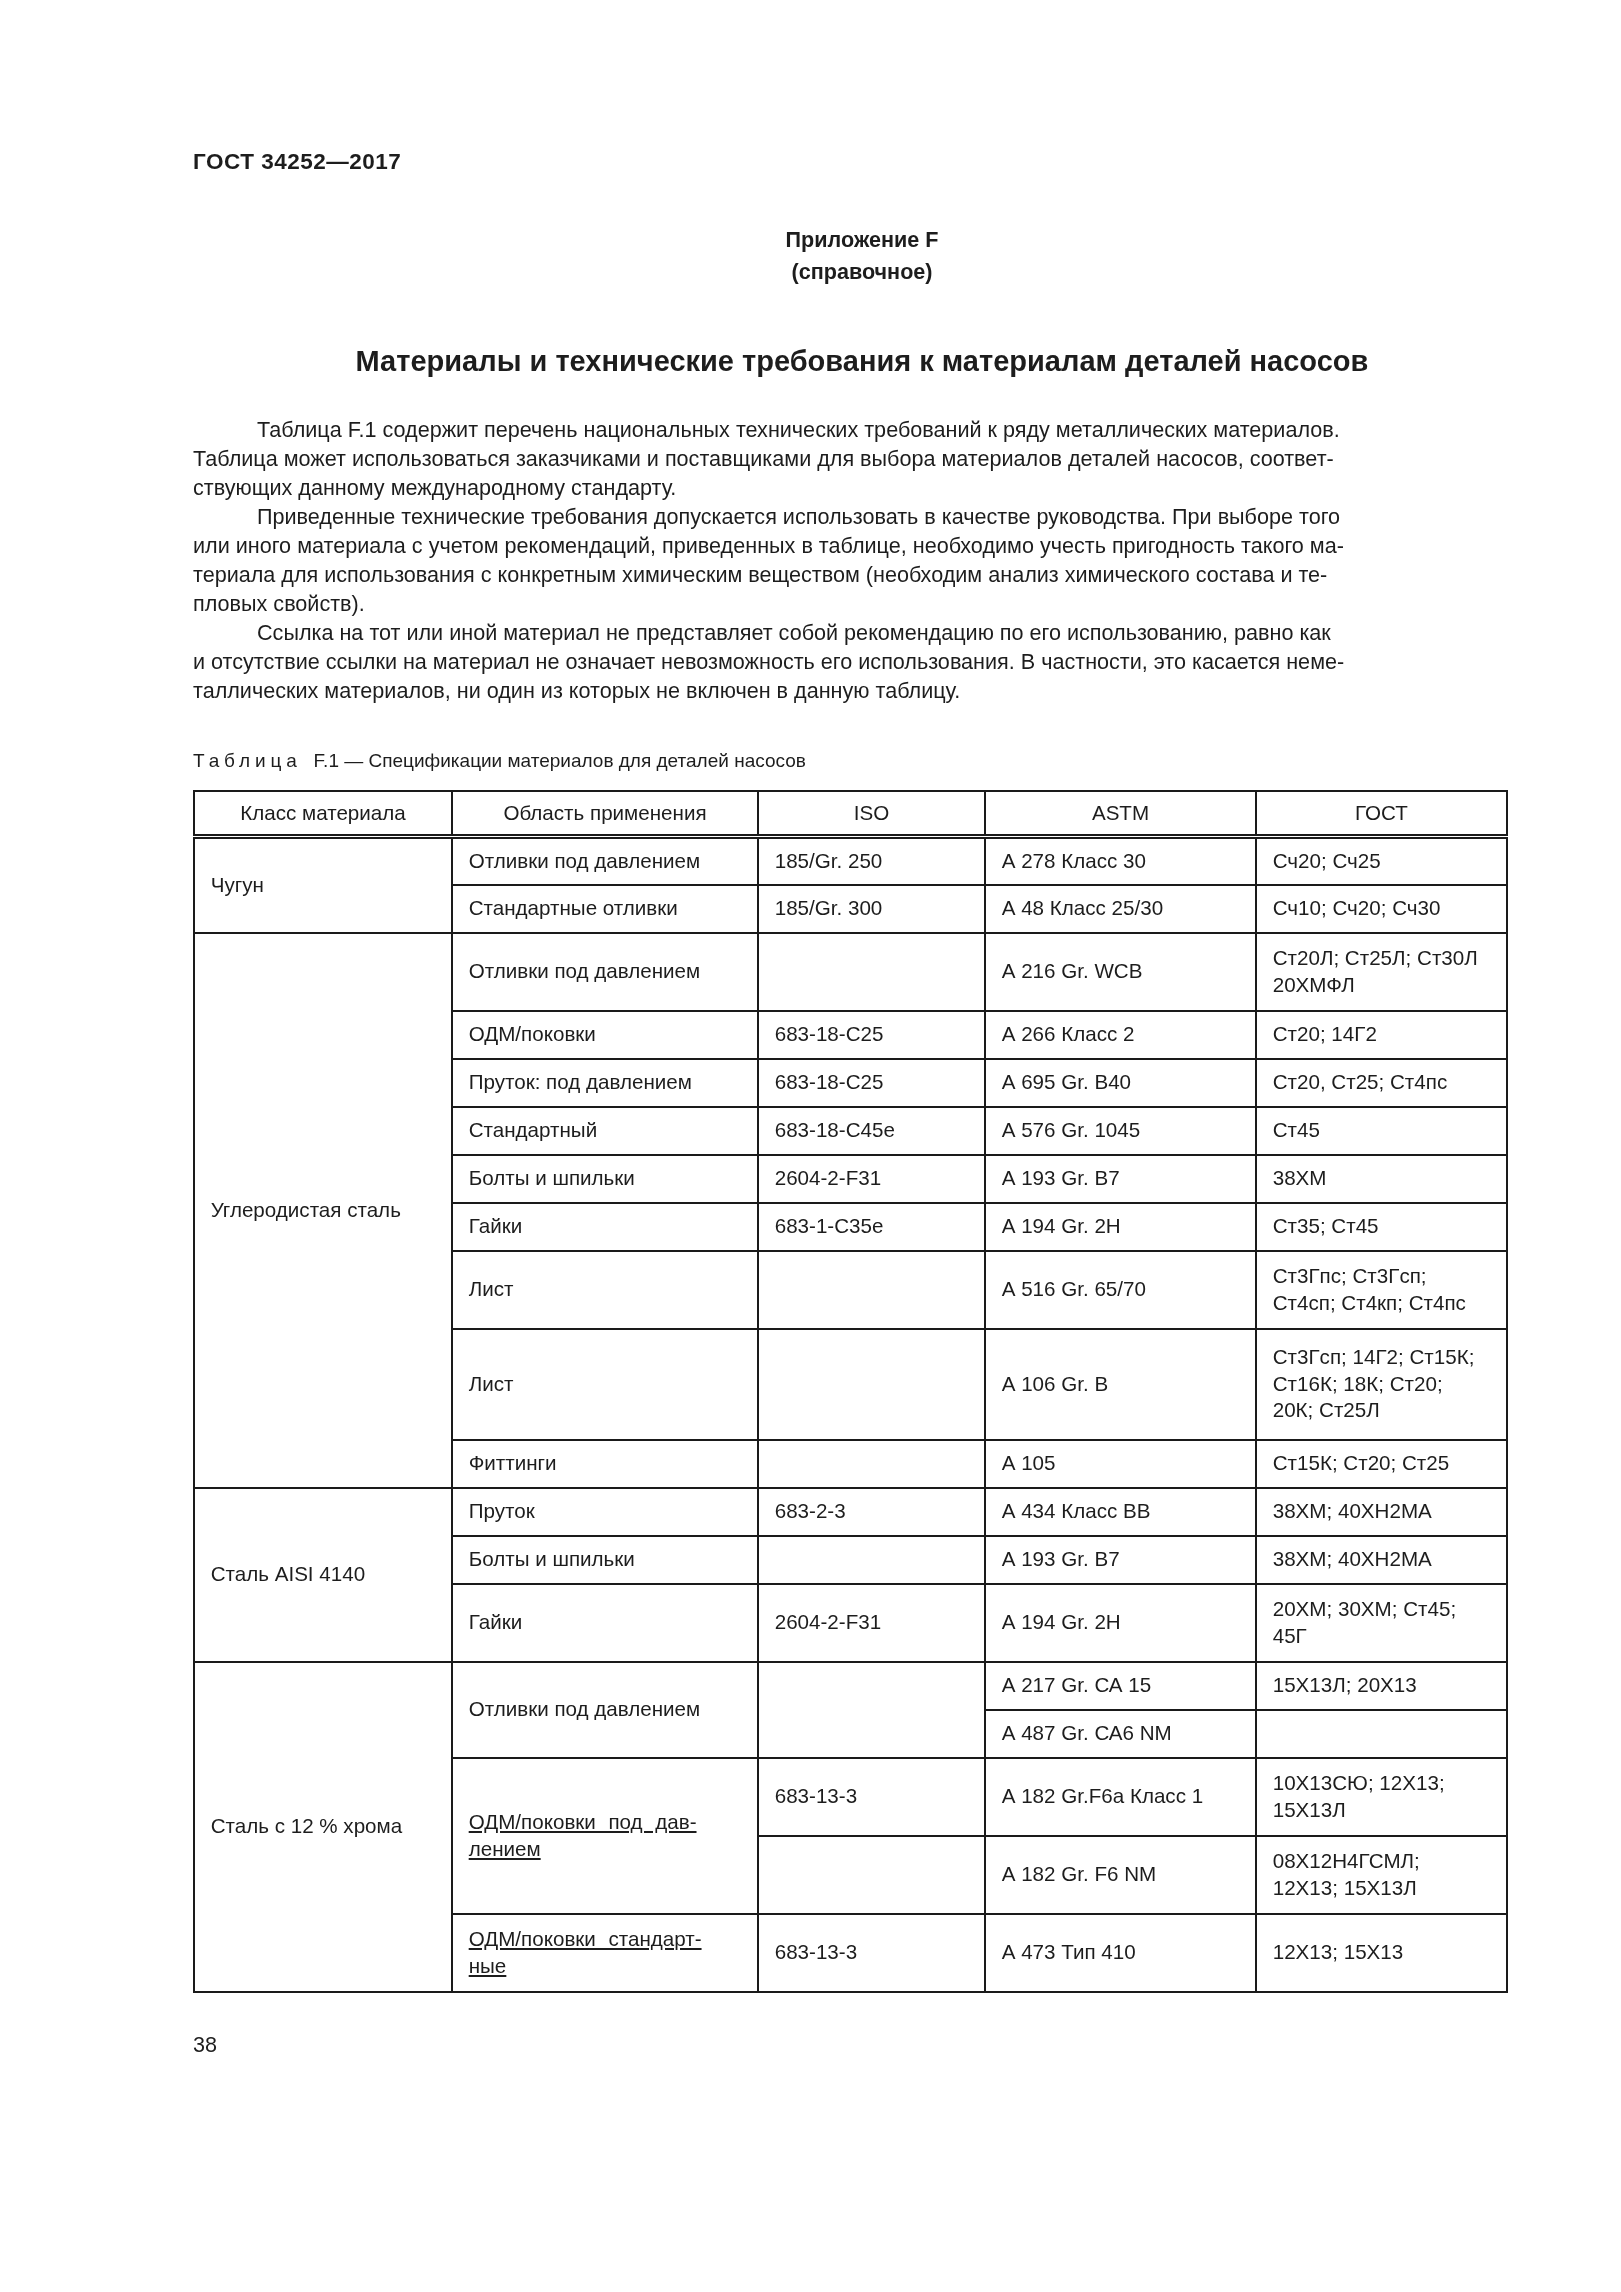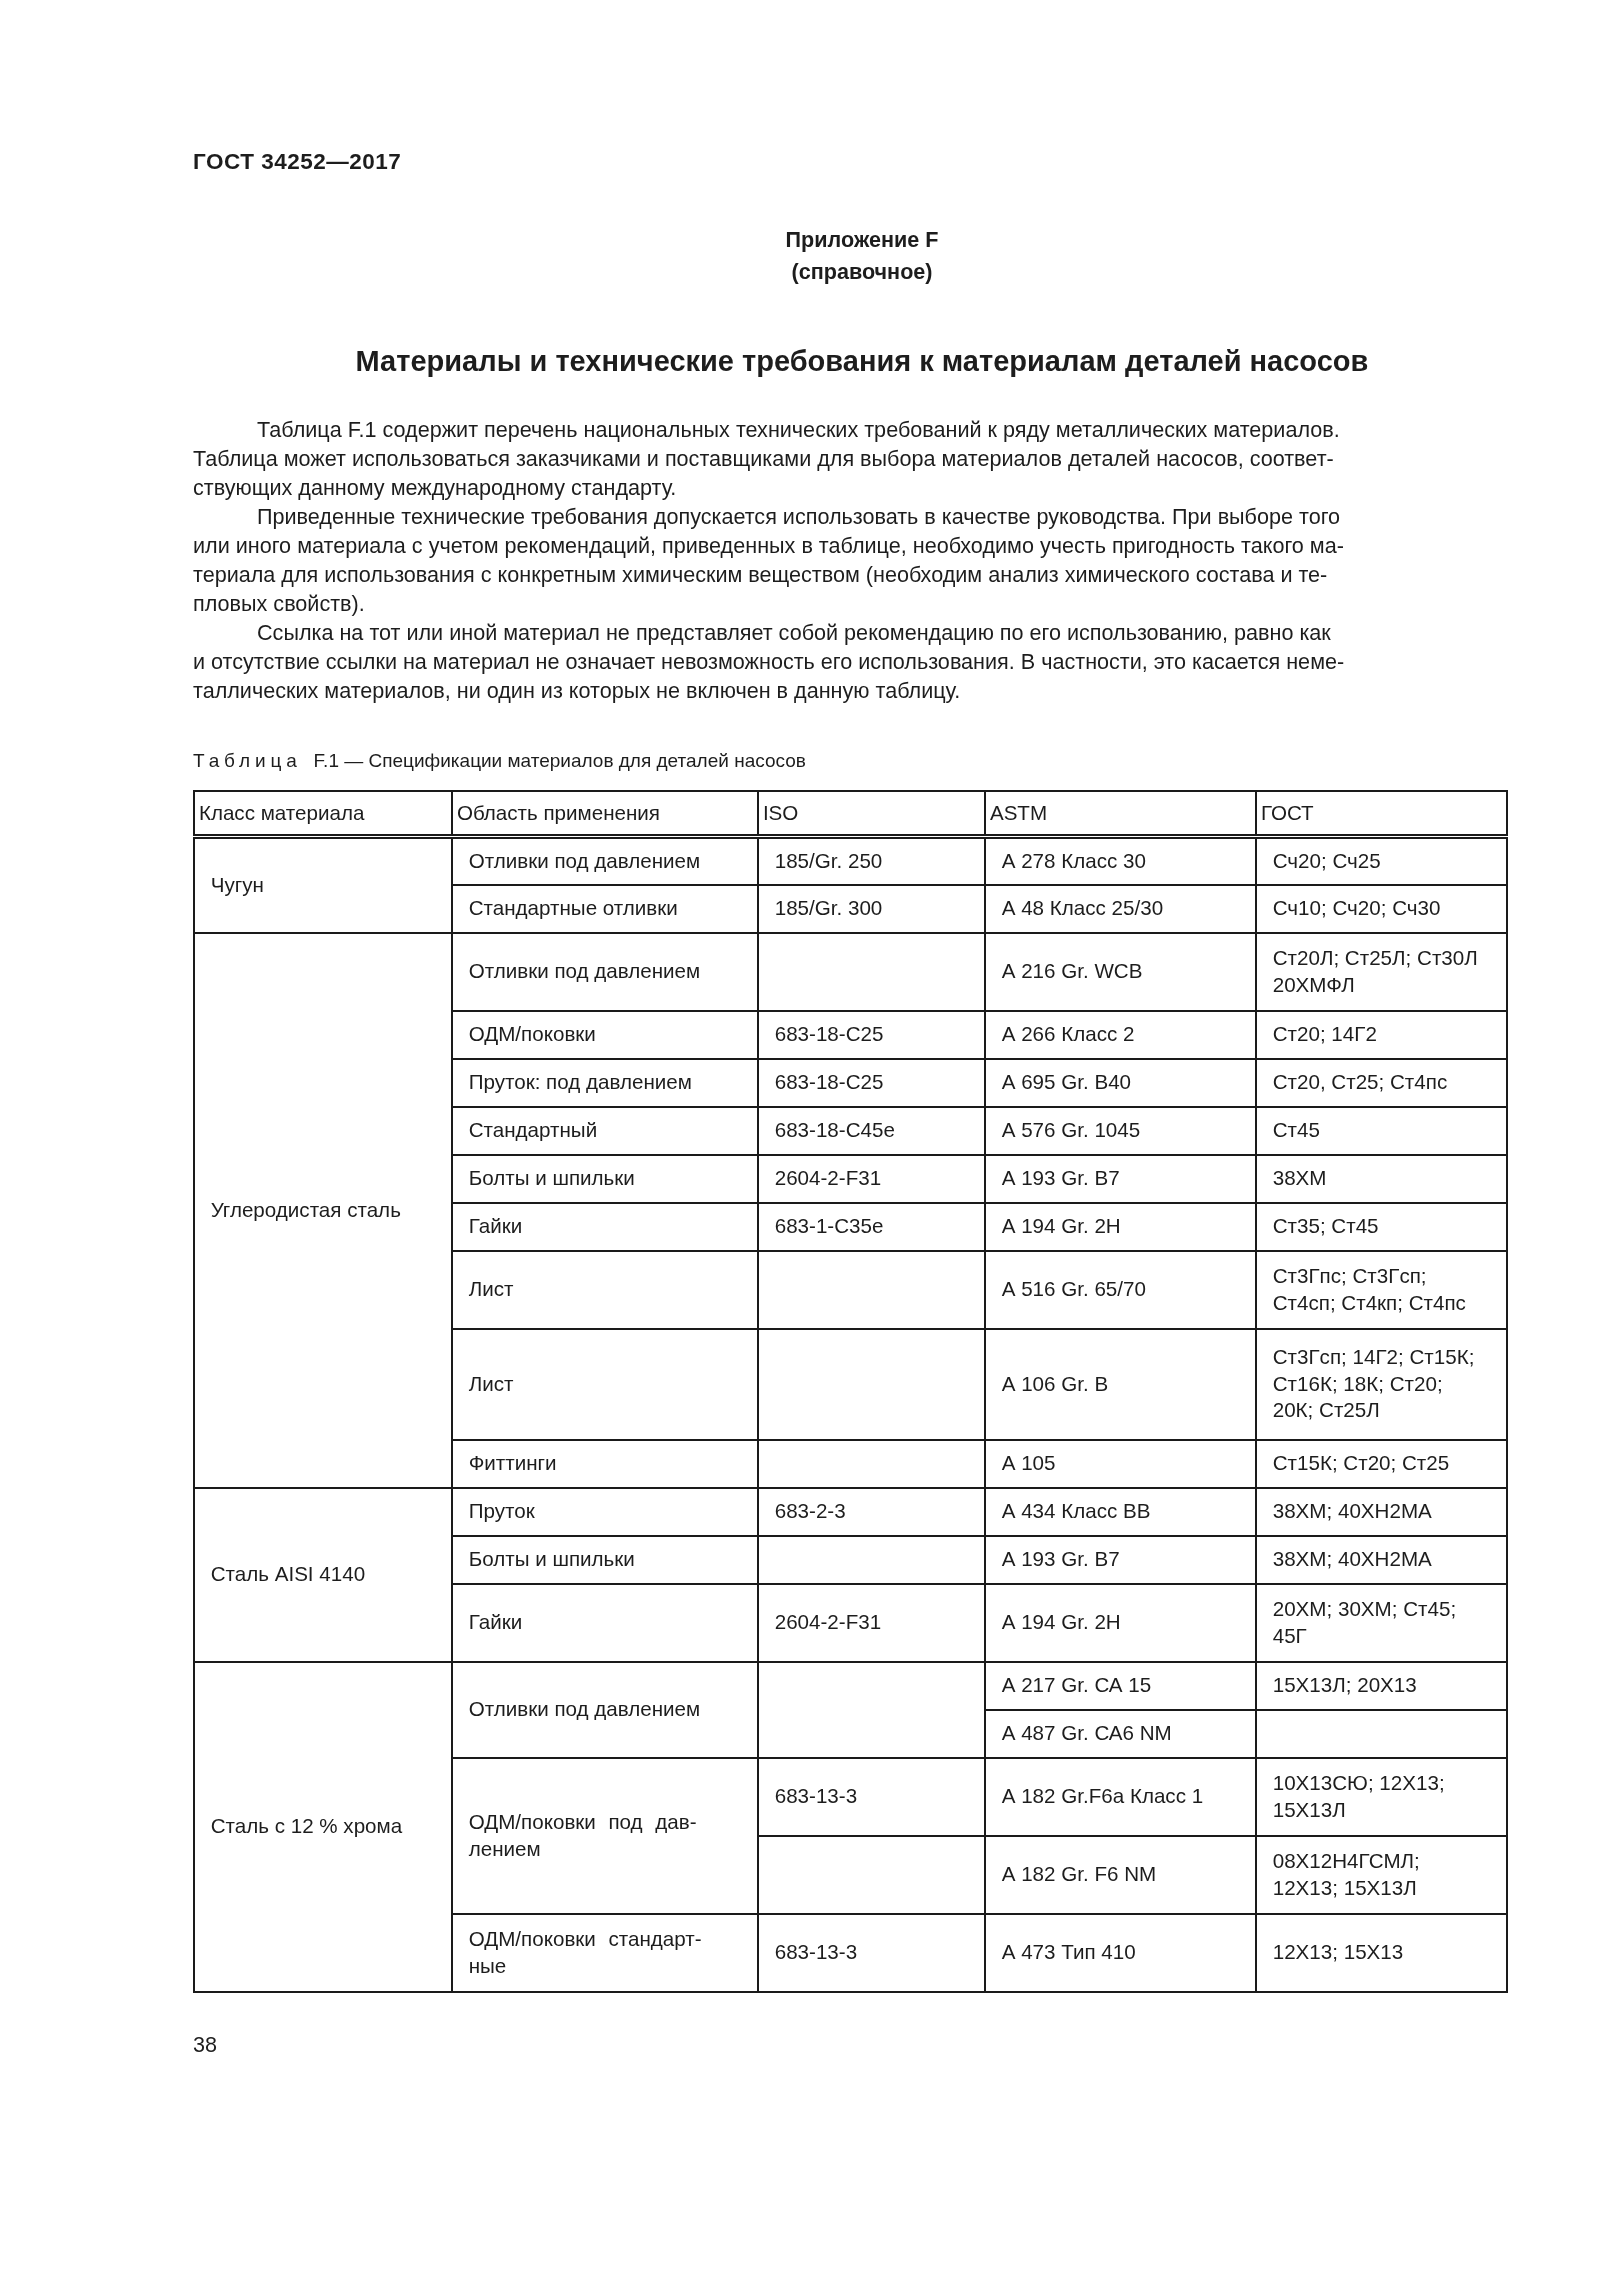--- a/index.html
+++ b/index.html
@@ -32,34 +32,34 @@
     margin-top:17.6px;
     border-collapse:collapse;
     border:2.9px solid #1a1a1a;
     table-layout:fixed;
     width:1312px;
   }
   table.materials th {
     border:2px solid #1a1a1a;
     border-bottom:5.9px double #1a1a1a;
     font-weight:normal; font-size:20.6px;
-    text-align:left; vertical-align:middle;
+    text-align:center; vertical-align:middle;
     padding:3.9px;
   }
   table.materials td {
     border:2px solid #1a1a1a;
     font-size:20.6px; line-height:26.5px;
     vertical-align:middle; text-align:left;
     padding:4.9px 9.8px 4.9px 15.7px;
     white-space:pre-line;
     overflow:hidden;
   }
   td.c-class { padding-left:13.7px; }
   td.c-iso   { padding-left:19.6px; }
-  .spread { word-spacing:6.9px; }
+  .spread { word-spacing:6.9px;text-decoration:underline; }
 
   tr.r-h { height:46px; }
   tr.r-s { height:48px; }
   tr.r-m { height:78px; }
   tr.r-l { height:111px; }
 
   tr.sec td { border-top-width:2.9px; }      
   tr.sub td { border-top-width:1px;border-radius:17px; }      
   td.bb1 { border-bottom-width:1px; }
 

